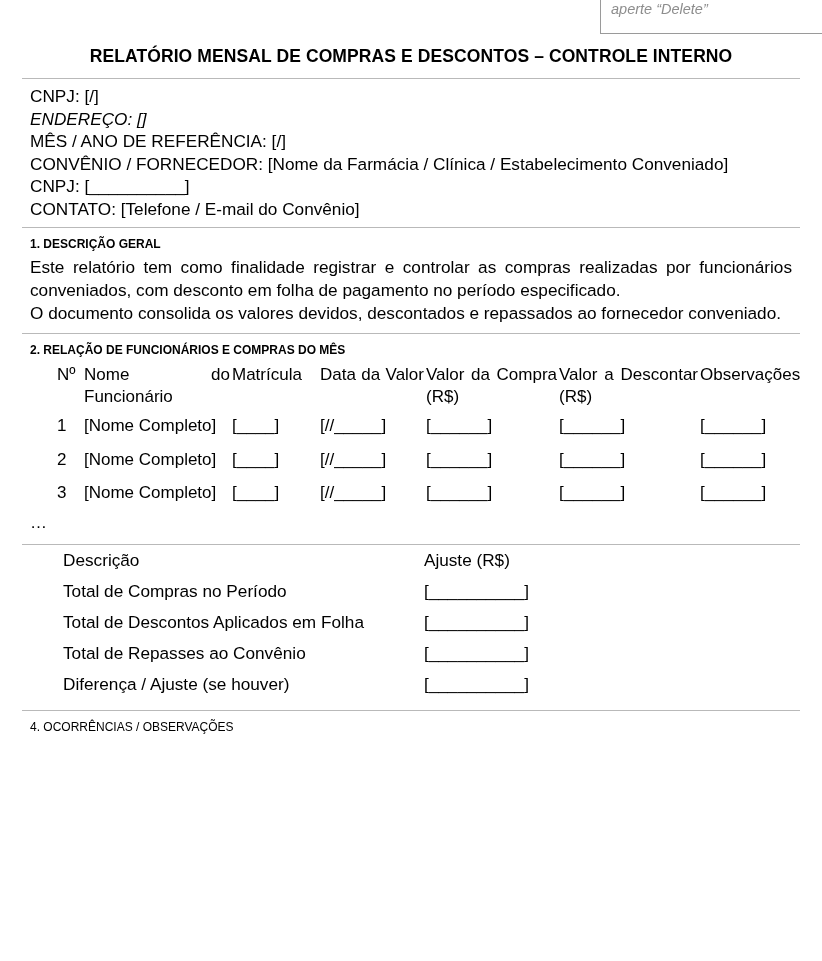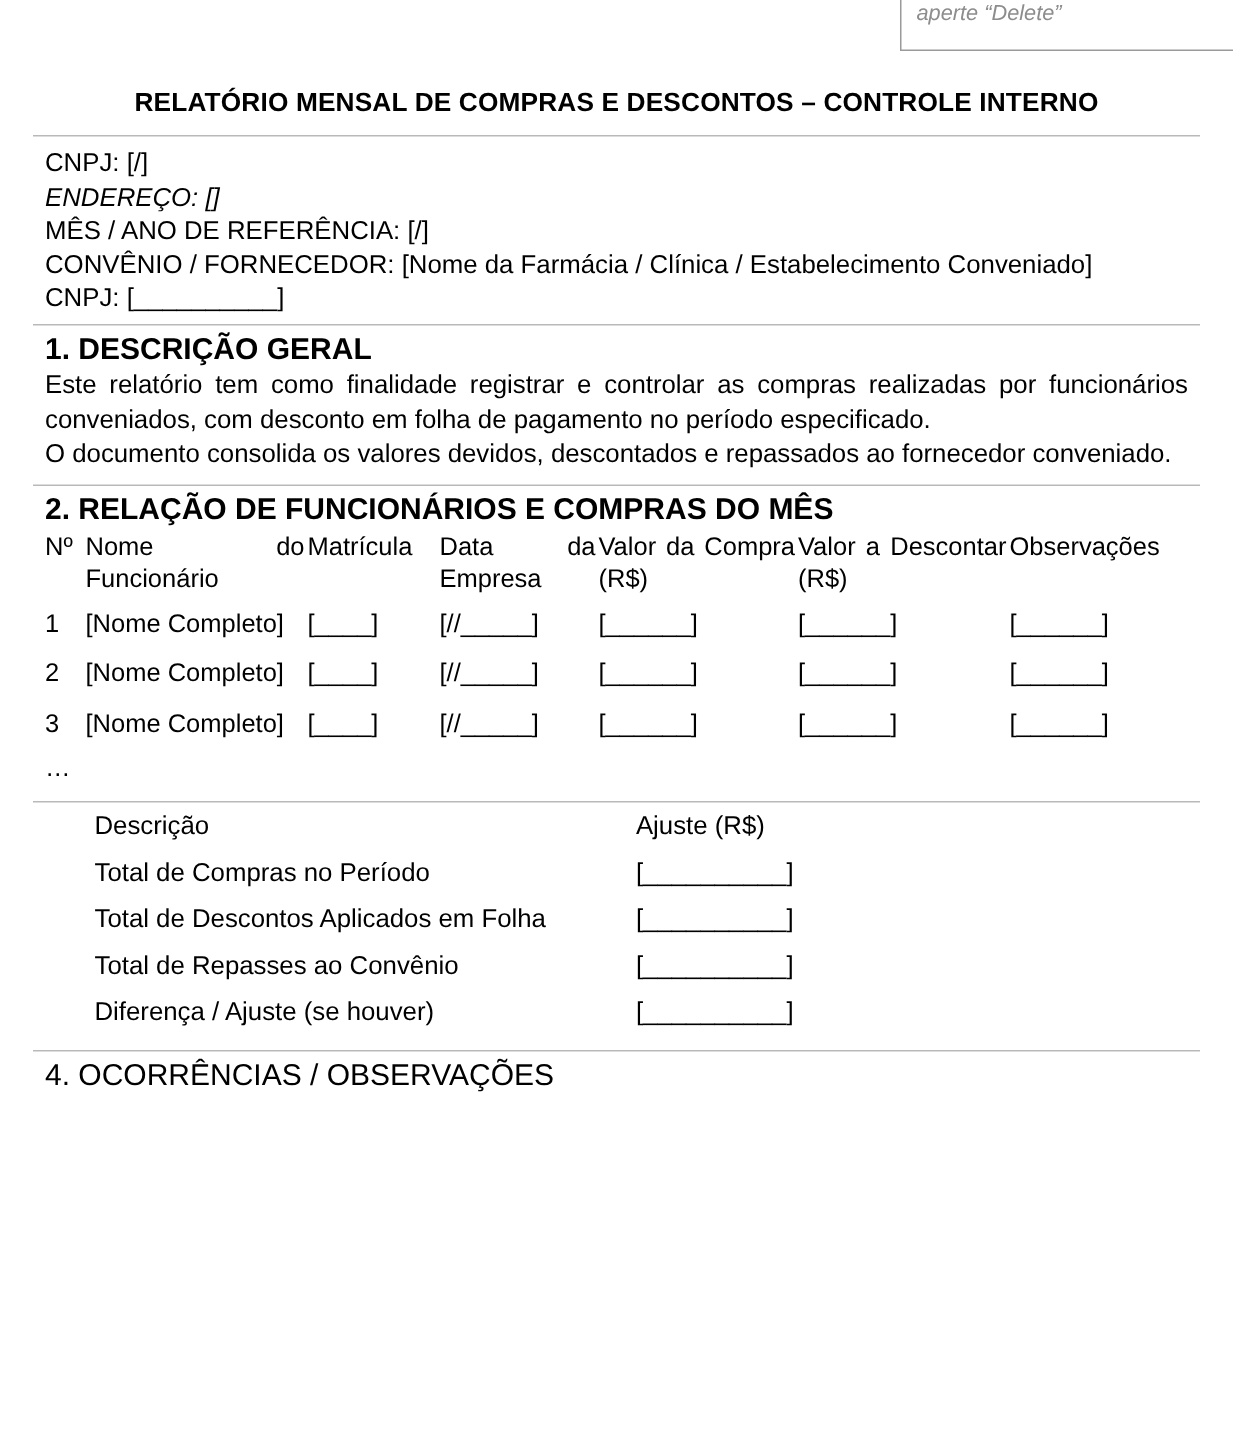--- a/index.html
+++ b/index.html
@@ -34,21 +34,21 @@
     padding: 4px 8px 0 10px;
     text-align: justify;
     text-align-last: left;
     overflow: hidden;
   }
 
   
   .page {
     position: absolute;
     left: 0;
-    top: 12px;
+    top: 0;
     width: 822px;
   }
 
   .doc-title {
     margin: 0;
     padding: 44px 26px 0 26px;
     text-align: center;
     font-size: 17.5px;
     font-weight: bold;
     letter-spacing: 0.1px;
@@ -74,39 +74,40 @@
   }
   .ident-line { white-space: normal; }
   .ident-line.justify {
     text-align: justify;
     text-align-last: left;
   }
   .ital { font-style: italic; }
 
   .sec-head {
     font-weight: bold;
-    font-size: 20px;
+    font-size: 12px;
     line-height: 23px;
     padding-top: 5px;
   }
   .sec-head.plain { font-weight: normal; }
 
   .para {
     text-align: justify;
     text-align-last: left;
     font-size: 17.2px;
     line-height: 23.2px;
   }
 
   
   table.rel {
     border-collapse: collapse;
     width: 100%;
     table-layout: fixed;
     font-size: 17px;
+    margin-left: 27px;
   }
   table.rel th {
     font-weight: normal;
     text-align: justify;
     text-align-last: justify;
     vertical-align: top;
     padding: 2px 2px 2px 0;
     line-height: 21.5px;
     hyphens: auto;
   }
@@ -156,20 +157,21 @@
 
   <div class="sp10"></div>
   <hr class="rule">
 
   <div class="block ident-block">
     <div class="ident-line">CNPJ: [/]</div>
     <div class="ident-line ital">ENDEREÇO: []</div>
     <div class="ident-line">MÊS / ANO DE REFERÊNCIA: [/]</div>
     <div class="ident-line justify">CONVÊNIO / FORNECEDOR: [Nome da Farmácia / Clínica / Estabelecimento Conveniado]</div>
     <div class="ident-line">CNPJ: [__________]</div>
+    <div class="ident-line">CONTATO: [Telefone / E-mail do Convênio]</div>
   </div>
 
   <hr class="rule">
 
   <div class="block">
     <div class="sec-head">1. DESCRIÇÃO GERAL</div>
     <div class="para">Este relatório tem como finalidade registrar e controlar as compras realizadas por funcionários conveniados, com desconto em folha de pagamento no período especificado.</div>
     <div class="para">O documento consolida os valores devidos, descontados e repassados ao fornecedor conveniado.</div>
   </div>
 
@@ -187,21 +189,21 @@
         <col style="width:106px">
         <col style="width:133px">
         <col style="width:141px">
         <col style="width:119px">
       </colgroup>
       <thead>
         <tr>
           <th class="nohy">Nº</th>
           <th>Nome do Funcionário</th>
           <th class="nohy">Matrícula</th>
-          <th>Data da Empresa</th>
+          <th>Data da Valor</th>
           <th>Valor da Compra (R$)</th>
           <th>Valor a Descontar (R$)</th>
           <th class="nohy">Observações</th>
         </tr>
       </thead>
       <tbody>
         <tr>
           <td class="num">1</td>
           <td class="name">[Nome Completo]</td>
           <td class="ph">[____]</td>

